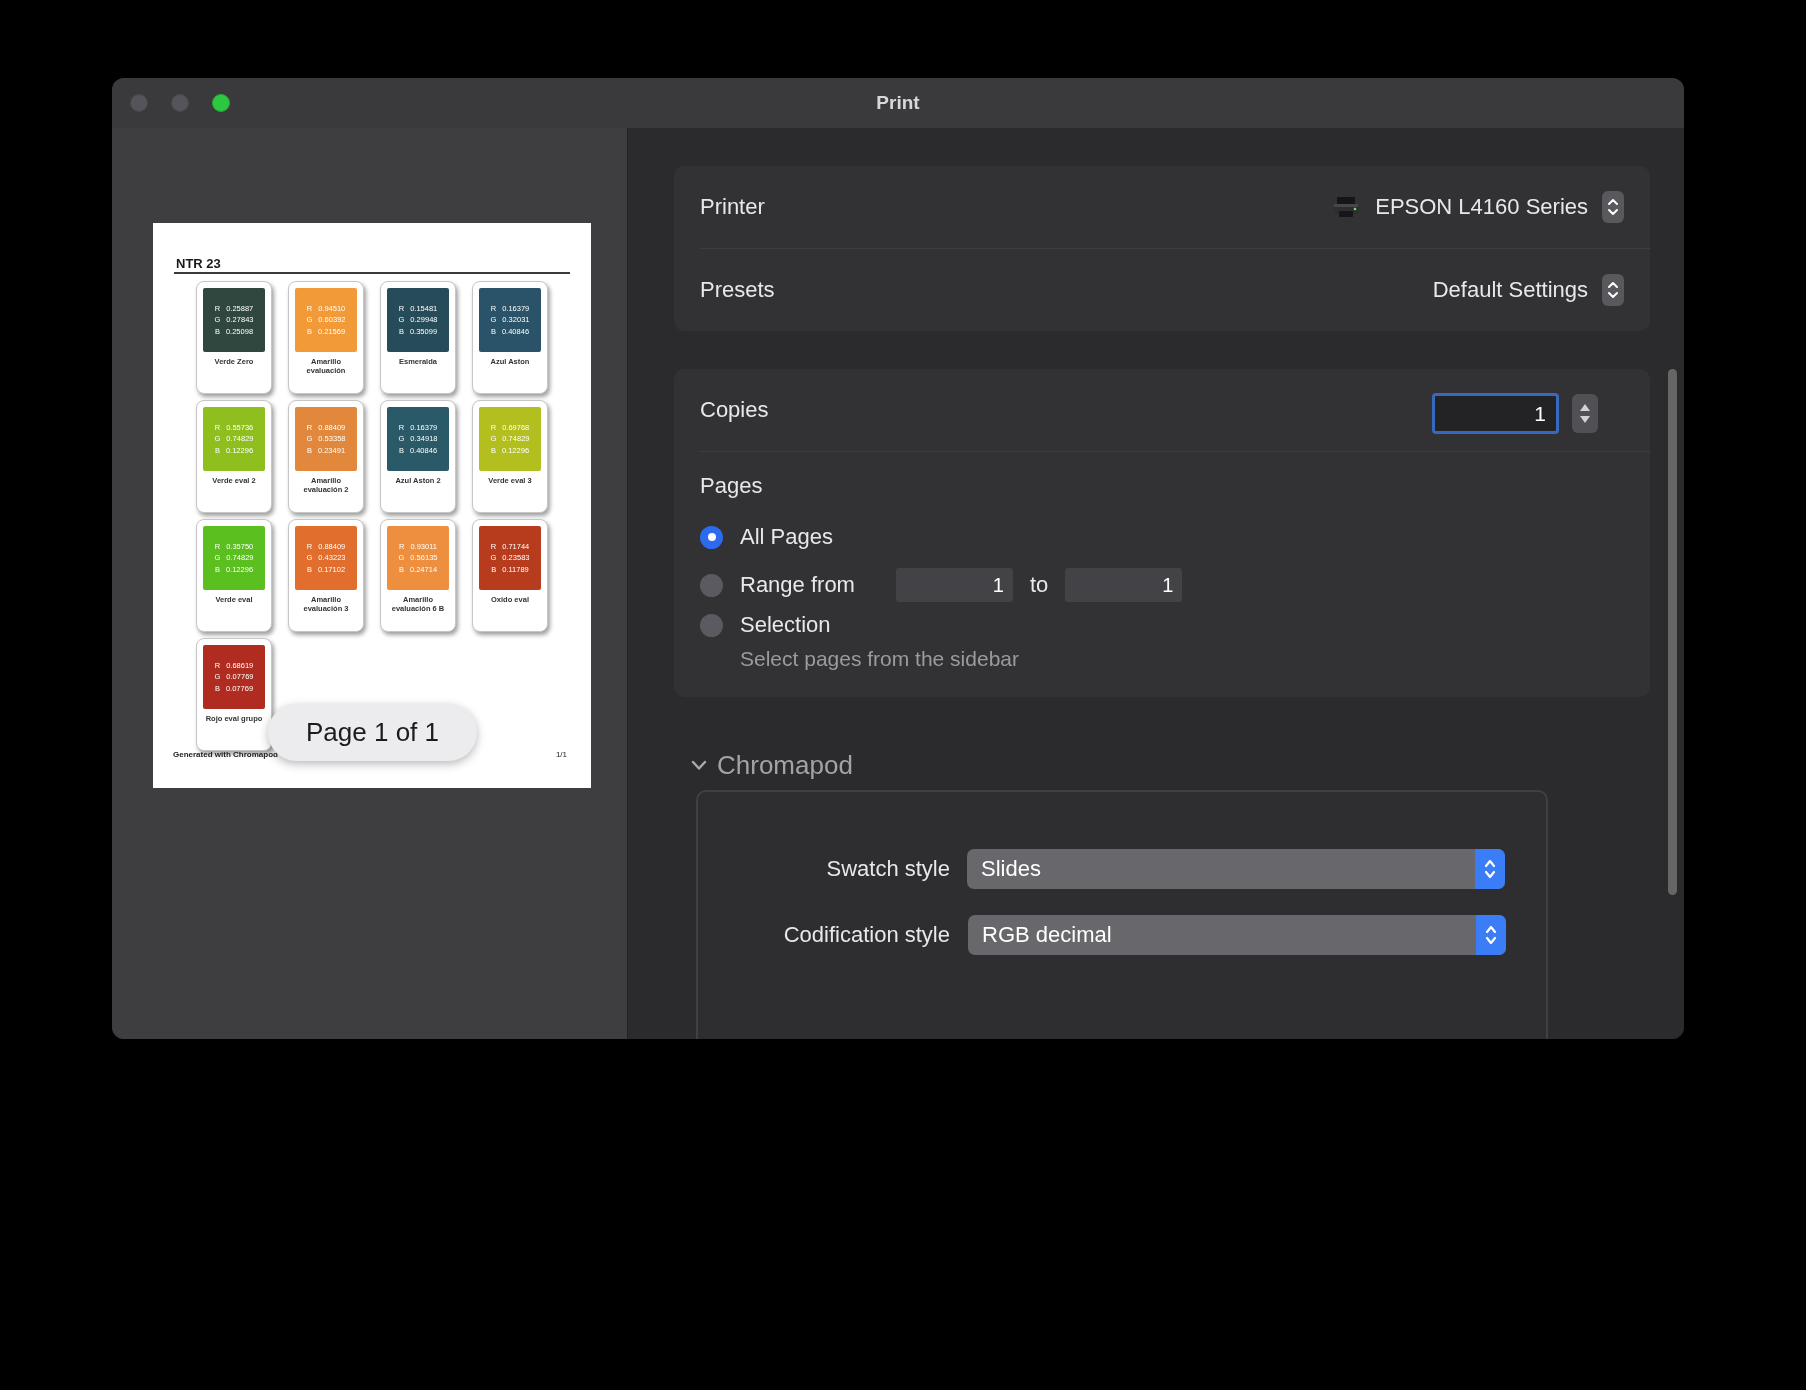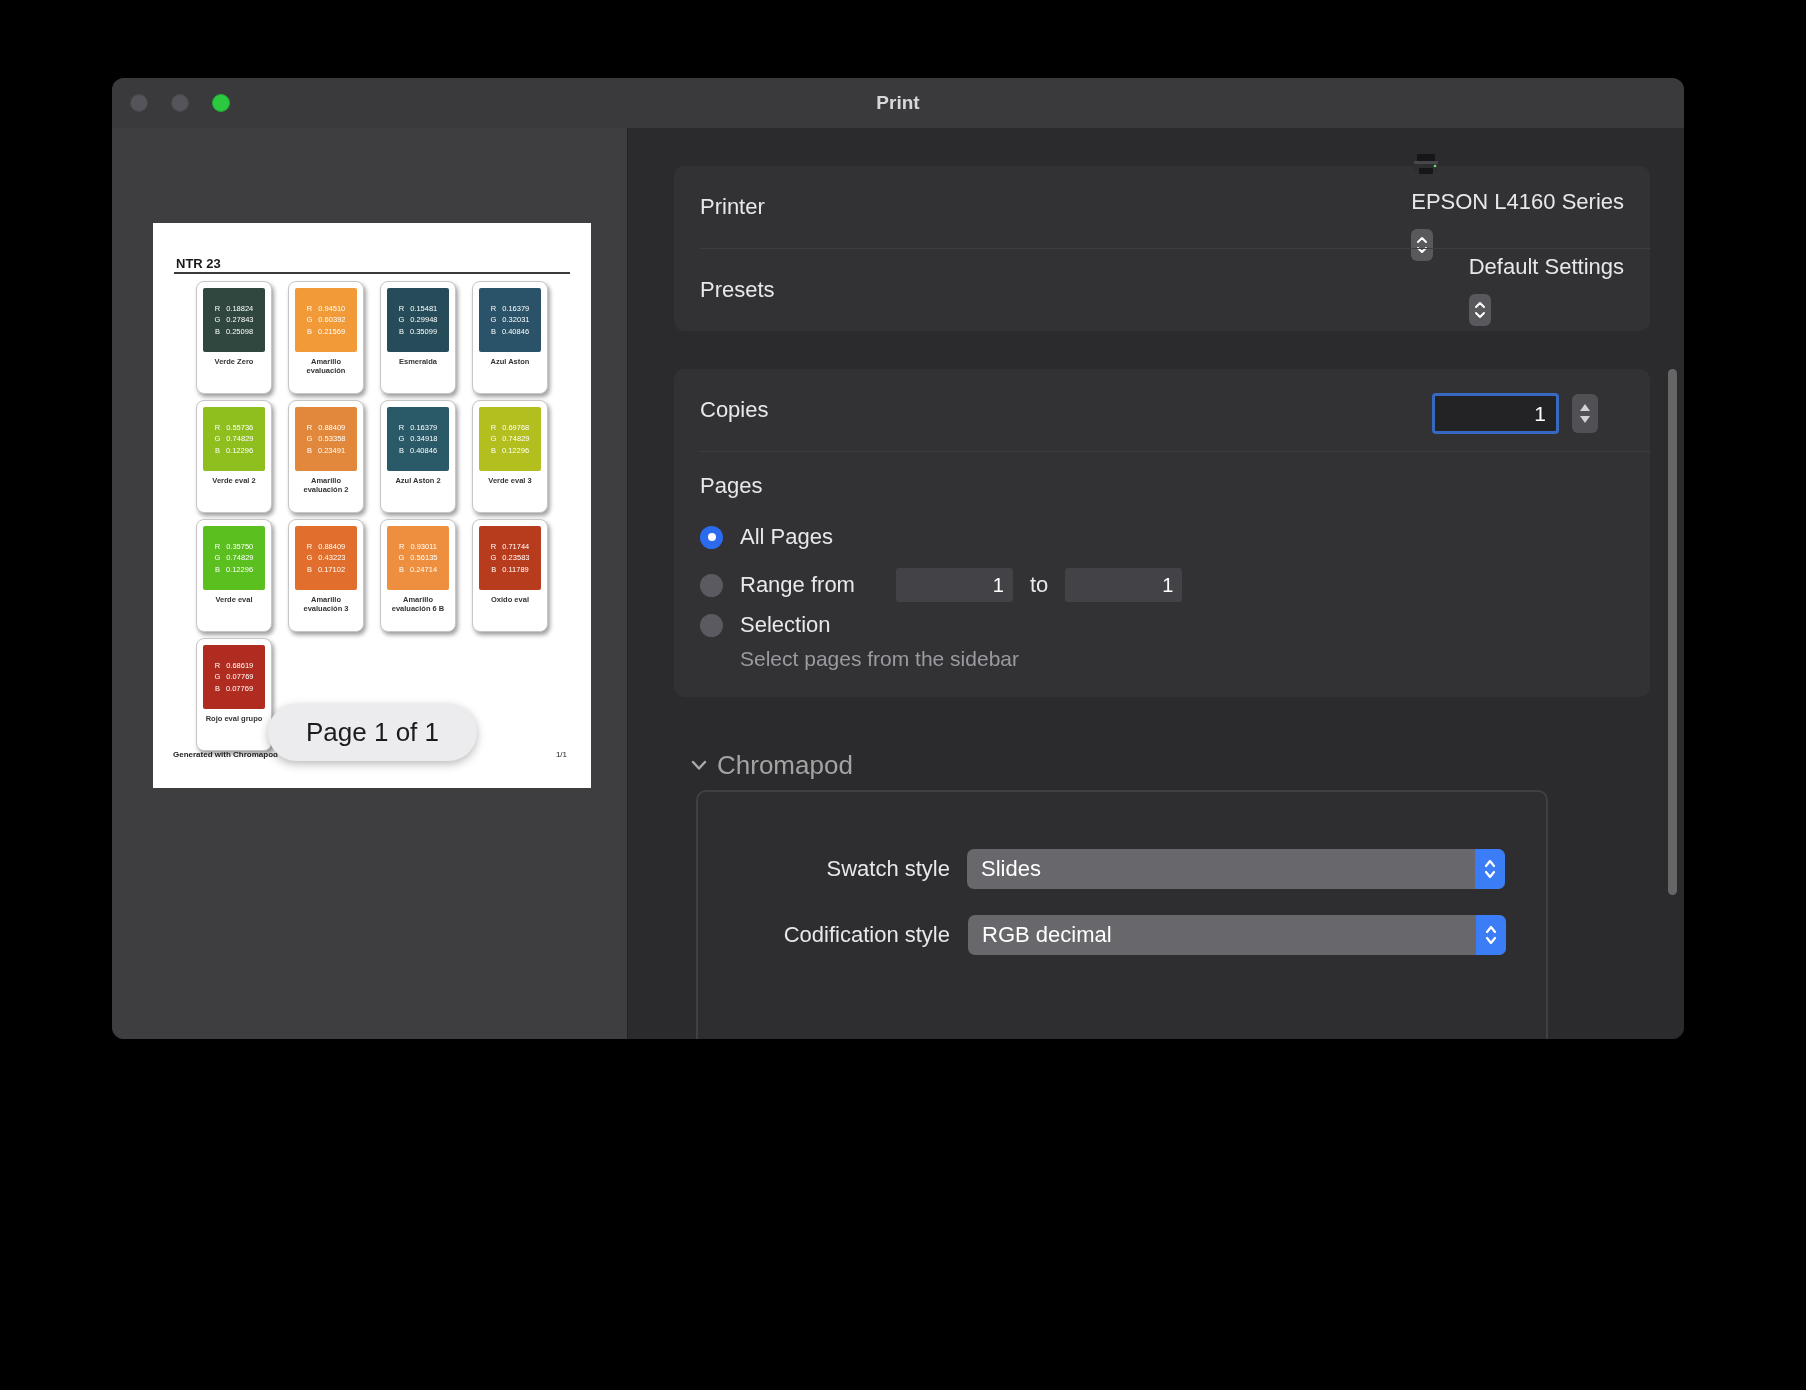--- a/index.html
+++ b/index.html
@@ -45,21 +45,21 @@
   
   .settings-pane { position:absolute; left:516px; top:50px; right:0; bottom:0; background:#2b2b2d; }
   .settings-scroll { position:absolute; left:0; top:0; right:0; height:1004px; overflow:hidden; }
 
   .card-box { position:absolute; left:46px; width:976px; background:#323234; border-radius:10px; }
   .box1 { top:38px; height:165px; }
   .box2 { top:241px; height:328px; }
   .row { position:absolute; left:0; right:0; height:82px; display:flex; align-items:center;
          padding:0 26px; }
   .row-label { font-size:22px; color:#e8e8ea; }
-  .row-value-group { margin-left:auto; display:flex; gap:14px;flex-direction:column; }
+  .row-value-group { margin-left:auto; display:flex; align-items:center; gap:14px; }
   .row-value { font-size:22px; color:#e8e8ea; }
   .divider { position:absolute; left:26px; right:0; height:1px; background:#3e3e41; }
 
   .stepper { width:22px; height:32px; background:#58585d; border-radius:6px;
              display:flex; align-items:center; justify-content:center; }
 
   
   .copies-input { position:absolute; left:758px; top:24px; width:127px; height:41px;
                   background:#232325; border:3px solid rgba(64,130,245,0.75); border-radius:4px;
                   color:#fff; font-size:21px; text-align:right; padding-right:10px;
@@ -130,21 +130,21 @@
 
     <div class="preview-pane">
       <div class="paper">
         <div class="doc-title">NTR 23</div>
         <div class="doc-rule"></div>
         <div class="swatch-grid">
   <div class="swatch-card">
     <div class="swatch-color swatch-lines" style="background: rgb(48, 71, 64);">
                 <div class="swatch-line">
                   <span>R</span>
-                  <span>0.18824</span>
+                  <span>0.25887</span>
                 </div>
                 <div class="swatch-line">
                   <span>G</span>
                   <span>0.27843</span>
                 </div>
                 <div class="swatch-line">
                   <span>B</span>
                   <span>0.25098</span>
                 </div>
               </div>

